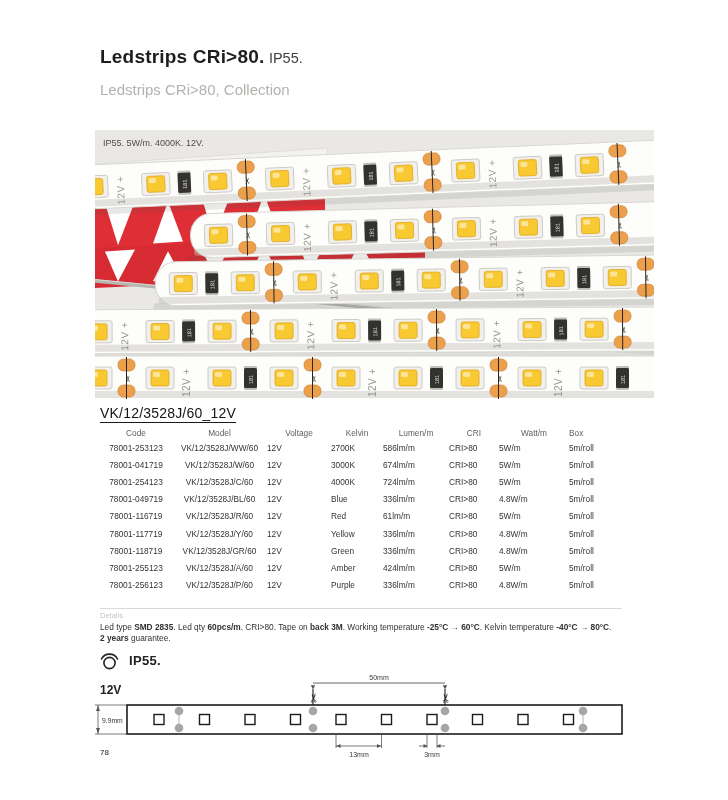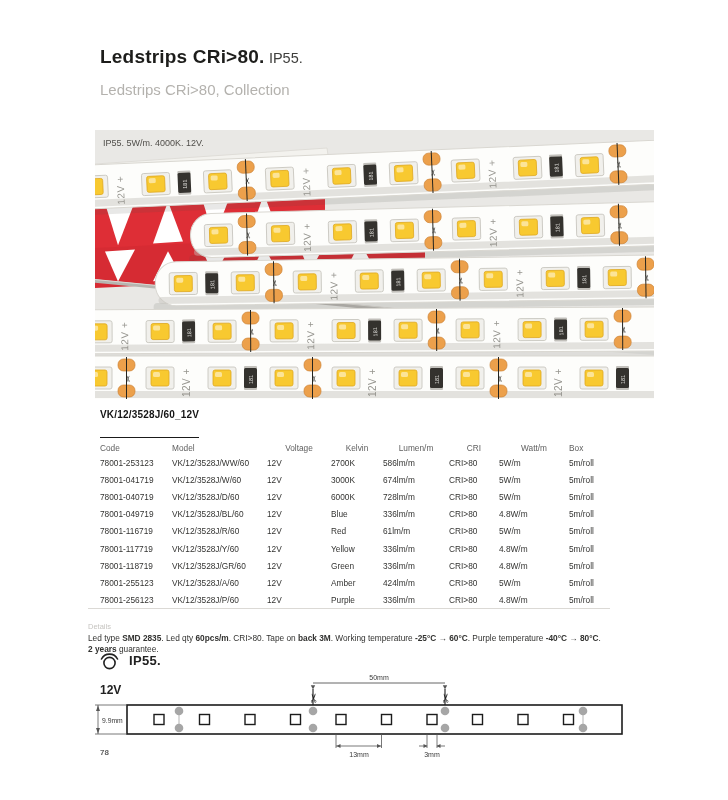--- a/index.html
+++ b/index.html
@@ -12,29 +12,29 @@
   .title-suffix{font-size:14.5px;font-weight:400;color:#3f3f3d;}
   .subtitle{margin-top:13px;font-size:15px;color:#b4b2ae;}
 
   
   .photo{position:absolute;left:95px;top:130px;width:559px;height:269px;overflow:hidden;background:#7dd3fc;}
   .photo-caption{position:absolute;left:8px;top:8px;font-size:9px;color:#504e4a;z-index:2;}
   .photo-canvas{position:absolute;left:0;top:0;}
 
   
   .table-section{position:absolute;left:100px;top:404px;width:522px;}
-  .table-title{display:inline-block;font-size:10px;font-weight:700;color:#151515;
-               border-bottom:1.8px solid #1a1a1a;padding-bottom:17px;letter-spacing:.2px;}
+  .table-title{display:inline-block;font-size:14px;font-weight:400;color:#151515;
+               border-bottom:1.8px solid #1a1a1a;padding-bottom:1px;letter-spacing:.2px;}
   table{border-collapse:collapse;width:522px;margin-top:5px;table-layout:fixed;}
   th{font-size:8.3px;font-weight:400;color:#606060;padding:0 0 1px 0;}
   td{font-size:8.3px;color:#333331;height:17.2px;padding:0;vertical-align:middle;}
-  .a-l{text-align:left}.a-c{}.a-r{text-align:left}
+  .a-l{text-align:center}.a-c{}.a-r{text-align:left}
 
   
-  .details{position:absolute;left:88px;top:608px;width:522px;border-top:1px solid #dbd9d5;padding-top:13px;}
+  .details{position:absolute;left:100px;top:608px;width:522px;border-top:1px solid #dbd9d5;padding-top:2px;}
   .details-label{font-size:7.5px;color:#c6c4c0;margin-bottom:2px;}
   .details-text{font-size:8.3px;color:#323230;line-height:1.3;}
   .details-text b{font-weight:700;}
 
   
   .ip55{position:absolute;left:99px;top:650px;display:flex;align-items:center;gap:9px;}
   .ip55-label{font-size:13px;font-weight:700;color:#222;letter-spacing:.3px;}
 
   
   .diagram{position:absolute;left:90px;top:670px;}
@@ -397,25 +397,25 @@
             <td class="a-l">78001-041719</td>
             <td class="a-l">VK/12/3528J/W/60</td>
             <td class="a-c">12V</td>
             <td class="a-c">3000K</td>
             <td class="a-c">674lm/m</td>
             <td class="a-c">CRI&gt;80</td>
             <td class="a-c">5W/m</td>
             <td class="a-r">5m/roll</td>
           </tr>
           <tr>
-            <td class="a-l">78001-040719</td>
-            <td class="a-l">VK/12/3528J/D/60</td>
-            <td class="a-c">12V</td>
-            <td class="a-c">6000K</td>
-            <td class="a-c">728lm/m</td>
+            <td class="a-l">78001-254123</td>
+            <td class="a-l">VK/12/3528J/C/60</td>
+            <td class="a-c">12V</td>
+            <td class="a-c">4000K</td>
+            <td class="a-c">724lm/m</td>
             <td class="a-c">CRI&gt;80</td>
             <td class="a-c">5W/m</td>
             <td class="a-r">5m/roll</td>
           </tr>
           <tr>
             <td class="a-l">78001-049719</td>
             <td class="a-l">VK/12/3528J/BL/60</td>
             <td class="a-c">12V</td>
             <td class="a-c">Blue</td>
             <td class="a-c">336lm/m</td>
@@ -472,21 +472,21 @@
             <td class="a-c">CRI&gt;80</td>
             <td class="a-c">4.8W/m</td>
             <td class="a-r">5m/roll</td>
           </tr>
         </tbody>
     </table>
   </div>
 
   <div class="details">
     <div class="details-label">Details</div>
-    <div class="details-text"><span>Led type </span><b>SMD 2835</b><span>. Led qty </span><b>60pcs/m</b><span>. CRI&gt;80. Tape on </span><b>back 3M</b><span>. Working temperature </span><b>-25°C</b><span> → </span><b>60°C</b><span>. Purple temperature </span><b>-40°C</b><span> → </span><b>80°C</b><span>.</span></div>
+    <div class="details-text"><span>Led type </span><b>SMD 2835</b><span>. Led qty </span><b>60pcs/m</b><span>. CRI&gt;80. Tape on </span><b>back 3M</b><span>. Working temperature </span><b>-25°C</b><span> → </span><b>60°C</b><span>. Kelvin temperature </span><b>-40°C</b><span> → </span><b>80°C</b><span>.</span></div>
     <div class="details-text"><b>2 years</b><span> guarantee.</span></div>
   </div>
 
   <div class="ip55">
     <svg width="21" height="21" viewBox="0 0 21 21">
       <path d="M2.5,9 A 9,9 0 0 1 18.5,9" fill="none" stroke="#222" stroke-width="1.6" stroke-linecap="round"></path>
       <circle cx="10.5" cy="13" r="5.6" fill="none" stroke="#222" stroke-width="1.6"></circle>
     </svg>
     <span class="ip55-label">IP55.</span>
   </div>

